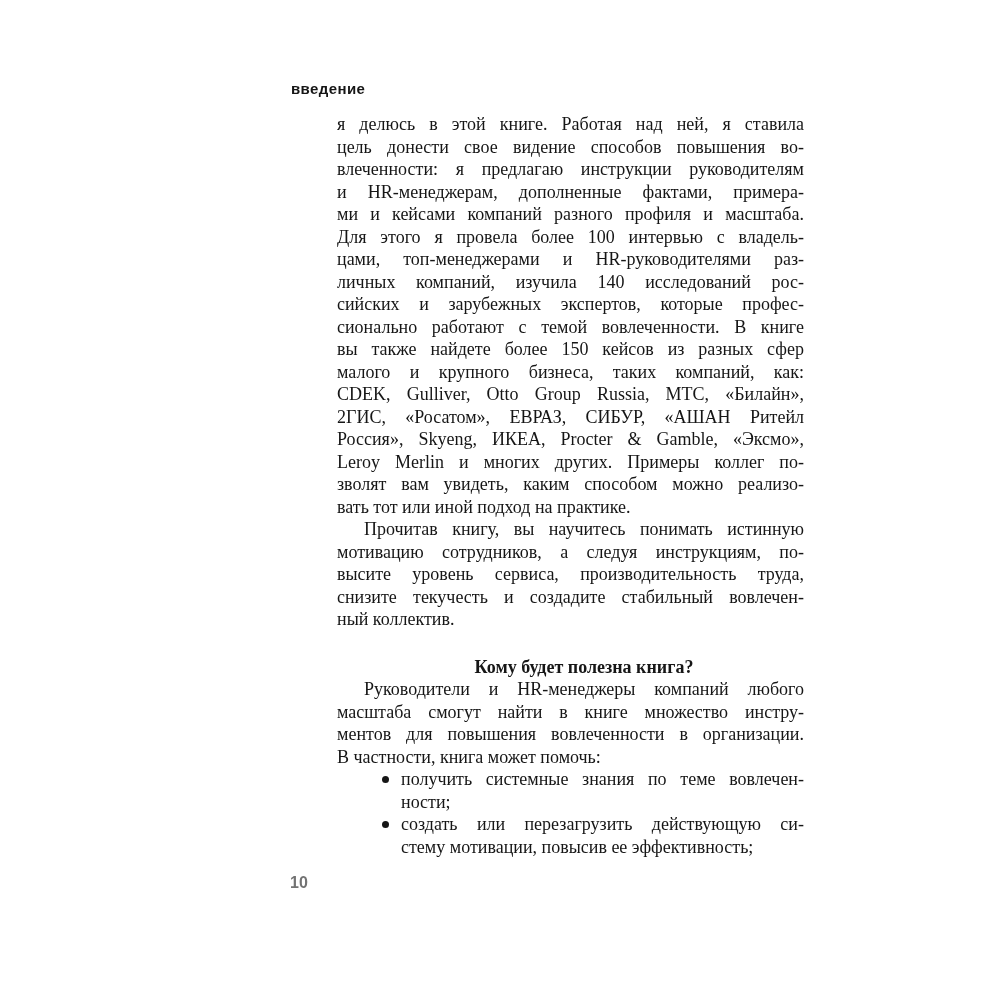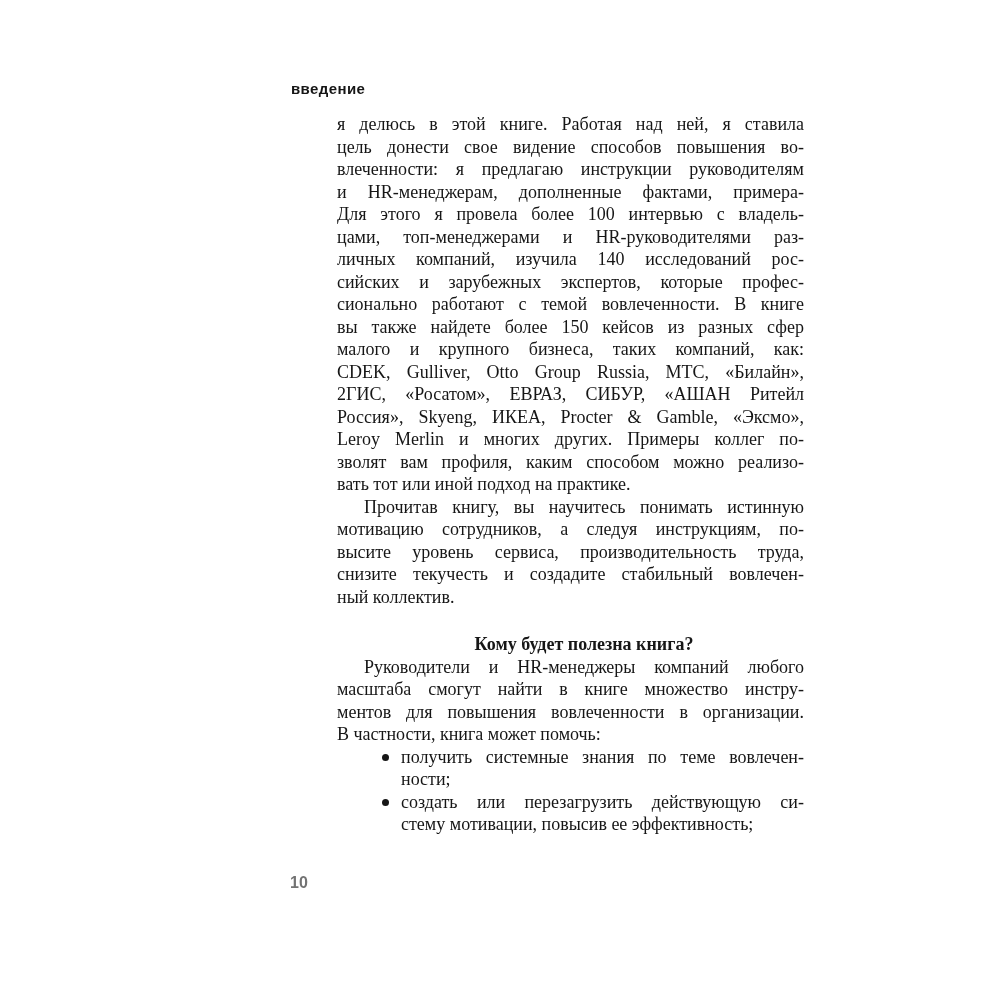--- a/index.html
+++ b/index.html
@@ -82,32 +82,33 @@
 <body>
 
 <div class="page">
   <div class="running-header">введение</div>
 
   <div class="text-column">
       <div class="line just">я делюсь в этой книге. Работая над ней, я ставила</div>
       <div class="line just">цель донести свое видение способов повышения во-</div>
       <div class="line just">влеченности: я предлагаю инструкции руководителям</div>
       <div class="line just">и HR-менеджерам, дополненные фактами, примера-</div>
+      <div class="line just">ми и кейсами компаний разного профиля и масштаба.</div>
       <div class="line just">Для этого я провела более 100 интервью с владель-</div>
       <div class="line just">цами, топ-менеджерами и HR-руководителями раз-</div>
       <div class="line just">личных компаний, изучила 140 исследований рос-</div>
       <div class="line just">сийских и зарубежных экспертов, которые профес-</div>
       <div class="line just">сионально работают с темой вовлеченности. В книге</div>
       <div class="line just">вы также найдете более 150 кейсов из разных сфер</div>
       <div class="line just">малого и крупного бизнеса, таких компаний, как:</div>
       <div class="line just">CDEK, Gulliver, Otto Group Russia, МТС, «Билайн»,</div>
       <div class="line just">2ГИС, «Росатом», ЕВРАЗ, СИБУР, «АШАН Ритейл</div>
       <div class="line just">Россия», Skyeng, ИКЕА, Procter &amp; Gamble, «Эксмо»,</div>
       <div class="line just">Leroy Merlin и многих других. Примеры коллег по-</div>
-      <div class="line just">зволят вам профиля, каким способом можно реализо-</div>
+      <div class="line just">зволят вам увидеть, каким способом можно реализо-</div>
       <div class="line">вать тот или иной подход на практике.</div>
       <div class="line just indent">Прочитав книгу, вы научитесь понимать истинную</div>
       <div class="line just">мотивацию сотрудников, а следуя инструкциям, по-</div>
       <div class="line just">высите уровень сервиса, производительность труда,</div>
       <div class="line just">снизите текучесть и создадите стабильный вовлечен-</div>
       <div class="line">ный коллектив.</div>
       <div class="line heading-line">Кому будет полезна книга?</div>
       <div class="line just indent">Руководители и HR-менеджеры компаний любого</div>
       <div class="line just">масштаба смогут найти в книге множество инстру-</div>
       <div class="line just">ментов для повышения вовлеченности в организации.</div>

